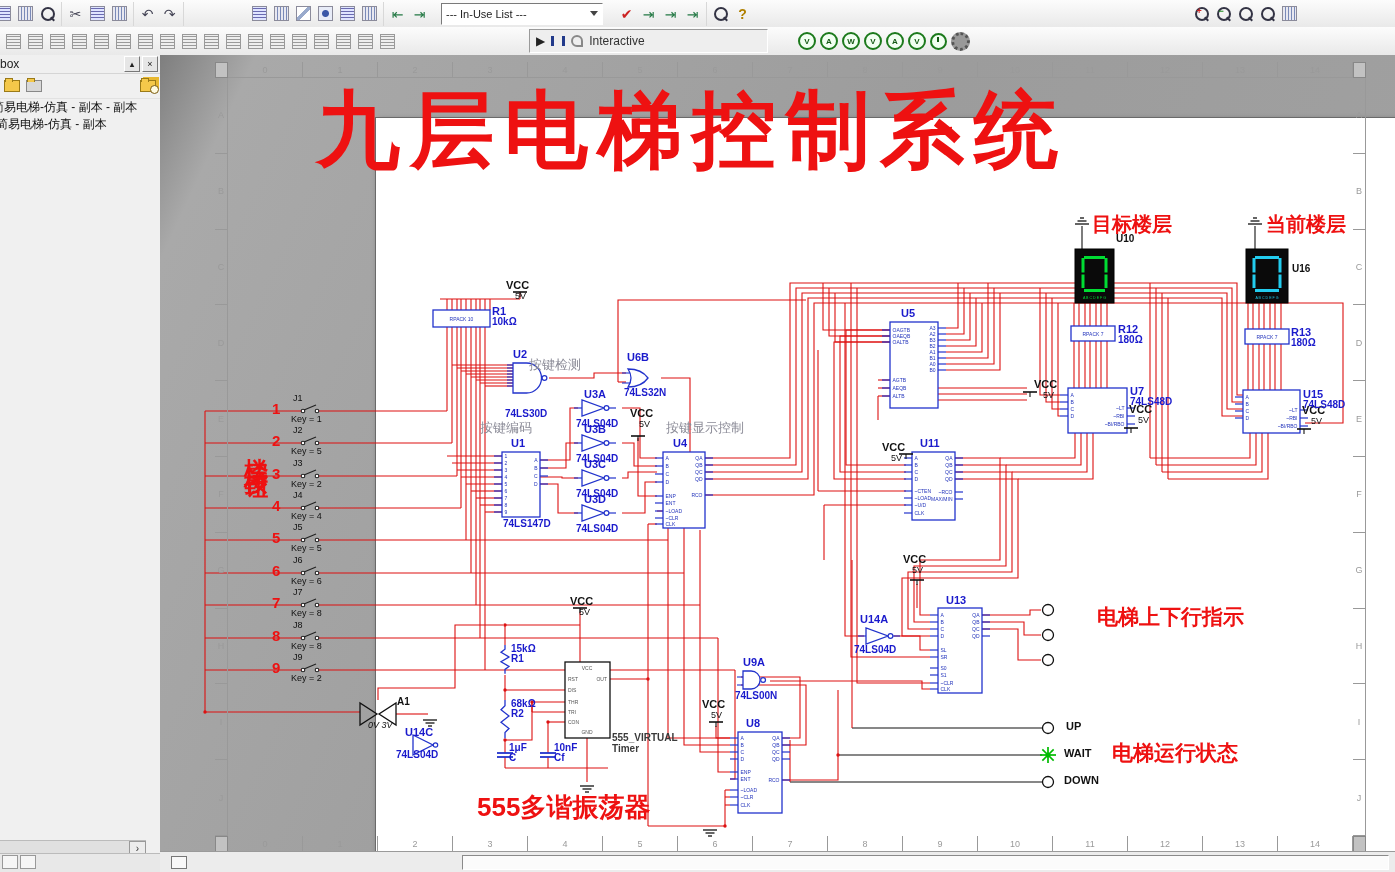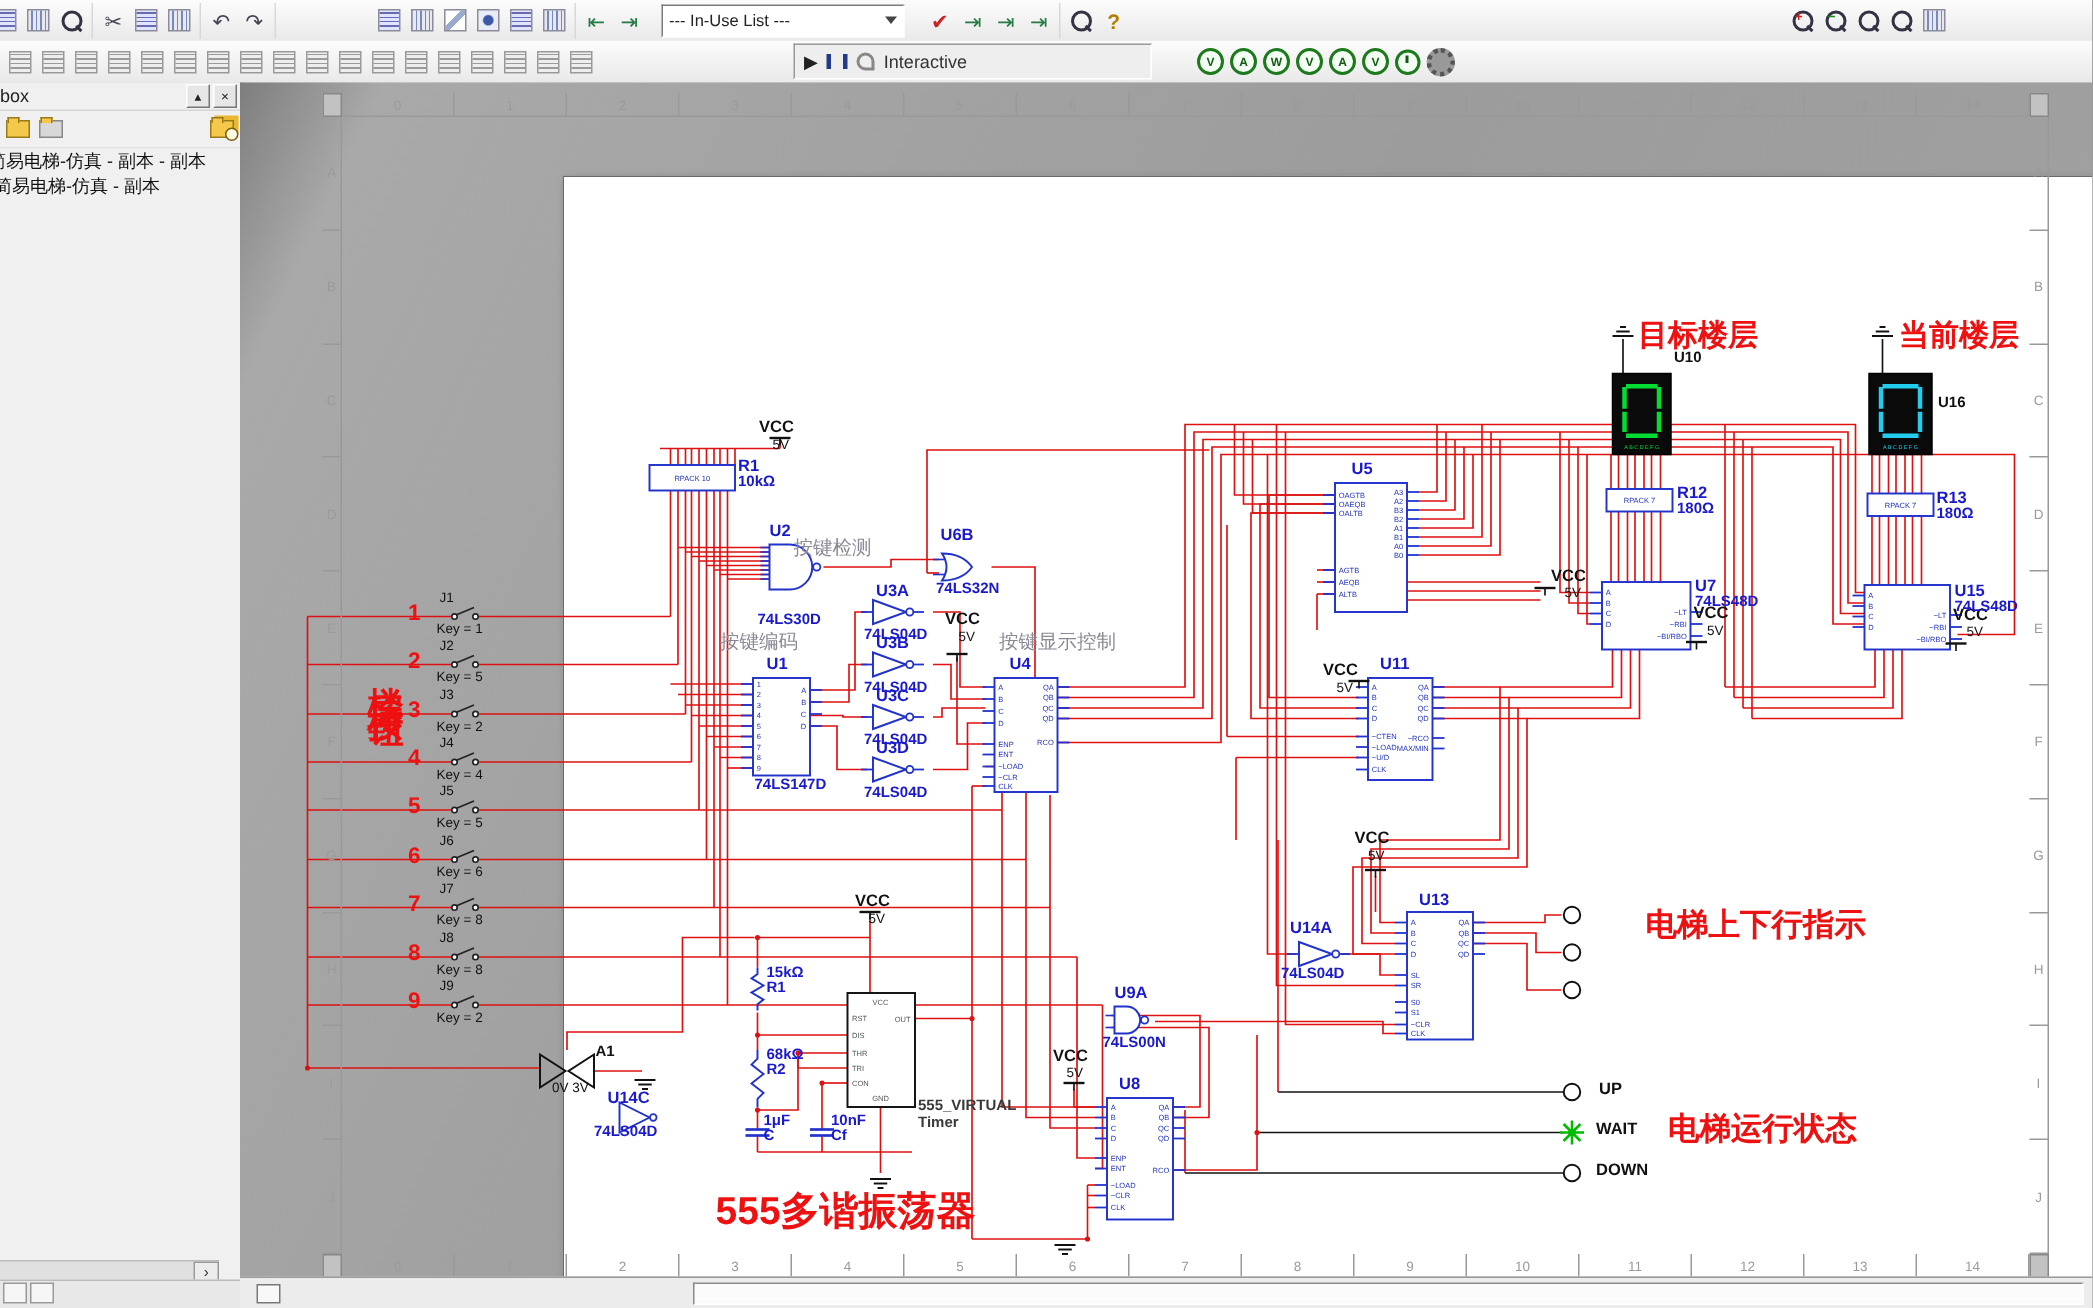--- a/index.html
+++ b/index.html
@@ -998,20 +998,21 @@
       <span class="lb blk9" style="left: 291px; top: 577px;">Key = 6</span>
       <span class="lb num" style="left: 272px; top: 595px;">7</span>
       <span class="lb blk9" style="left: 293px; top: 588px; text-align: center;">J7</span>
       <span class="lb blk9" style="left: 291px; top: 609px;">Key = 8</span>
       <span class="lb num" style="left: 272px; top: 628px;">8</span>
       <span class="lb blk9" style="left: 293px; top: 621px;">J8</span>
       <span class="lb blk9" style="left: 291px; top: 642px;">Key = 8</span>
       <span class="lb num" style="left: 272px; top: 660px;">9</span>
       <span class="lb blk9" style="left: 293px; top: 653px;">J9</span>
       <span class="lb blk9" style="left: 291px; top: 674px;">Key = 2</span>
+      <span class="lb title" style="left: 316px; top: 86px;">九层电梯控制系统</span>
       <span class="lb red20" style="left: 1092px; top: 214px;">目标楼层</span>
       <span class="lb red20" style="left: 1266px; top: 214px;">当前楼层</span>
       <span class="lb red21 vert" style="left: 244px; top: 438px;">楼层按钮</span>
       <span class="lb red21" style="left: 1097px; top: 606px;">电梯上下行指示</span>
       <span class="lb red21" style="left: 1112px; top: 742px;">电梯运行状态</span>
       <span class="lb red26" style="left: 466px; top: 794px; margin-left: 11px;">555多谐振荡器</span>
       <span class="lb gray13" style="left: 529px; top: 358px;">按键检测</span>
       <span class="lb gray13" style="left: 480px; top: 421px;">按键编码</span>
       <span class="lb gray13" style="left: 666px; top: 421px;">按键显示控制</span>
       <span class="lb bluer" style="left: 492px; top: 306px;">R1</span>
@@ -1055,21 +1056,21 @@
       <span class="lb g555" style="left: 612px; top: 744px;">Timer</span>
       <span class="lb bluel" style="left: 511px; top: 644px;">15kΩ</span>
       <span class="lb bluel" style="left: 511px; top: 654px;">R1</span>
       <span class="lb bluel" style="left: 511px; top: 699px;">68kΩ</span>
       <span class="lb bluel" style="left: 511px; top: 709px;">R2</span>
       <span class="lb bluel" style="left: 509px; top: 743px;">1μF</span>
       <span class="lb bluel" style="left: 509px; top: 753px;">C</span>
       <span class="lb bluel" style="left: 554px; top: 743px;">10nF</span>
       <span class="lb bluel" style="left: 554px; top: 753px;">Cf</span>
       <span class="lb blk" style="left: 397px; top: 697px;">A1</span>
-      <span class="lb blk9" style="left: 368px; top: 721px;">0V 3V</span>
+      <span class="lb blk9" style="left: 368px; top: 721px; font-style: italic;">0V 3V</span>
       <span class="lb blkb" style="left: 1066px; top: 721px;">UP</span>
       <span class="lb blkb" style="left: 1064px; top: 748px;">WAIT</span>
       <span class="lb blkb" style="left: 1064px; top: 775px;">DOWN</span>
       <span class="rc corner" style="left: 215px; top: 62px; width: 13px; height: 16px;"></span>
       <span class="rc corner" style="left: 1353px; top: 62px; width: 13px; height: 16px;"></span>
       <span class="rc corner" style="left: 215px; top: 836px; width: 13px; height: 16px;"></span>
       <span class="rc corner" style="left: 1353px; top: 836px; width: 13px; height: 16px;"></span>
       <span class="rc rcell" style="left: 228px; top: 62px; width: 75px; height: 16px;">0</span>
       <span class="rc rcell" style="left: 228px; top: 836px; width: 75px; height: 16px;">0</span>
       <span class="rc rcell" style="left: 303px; top: 62px; width: 75px; height: 16px;">1</span>

